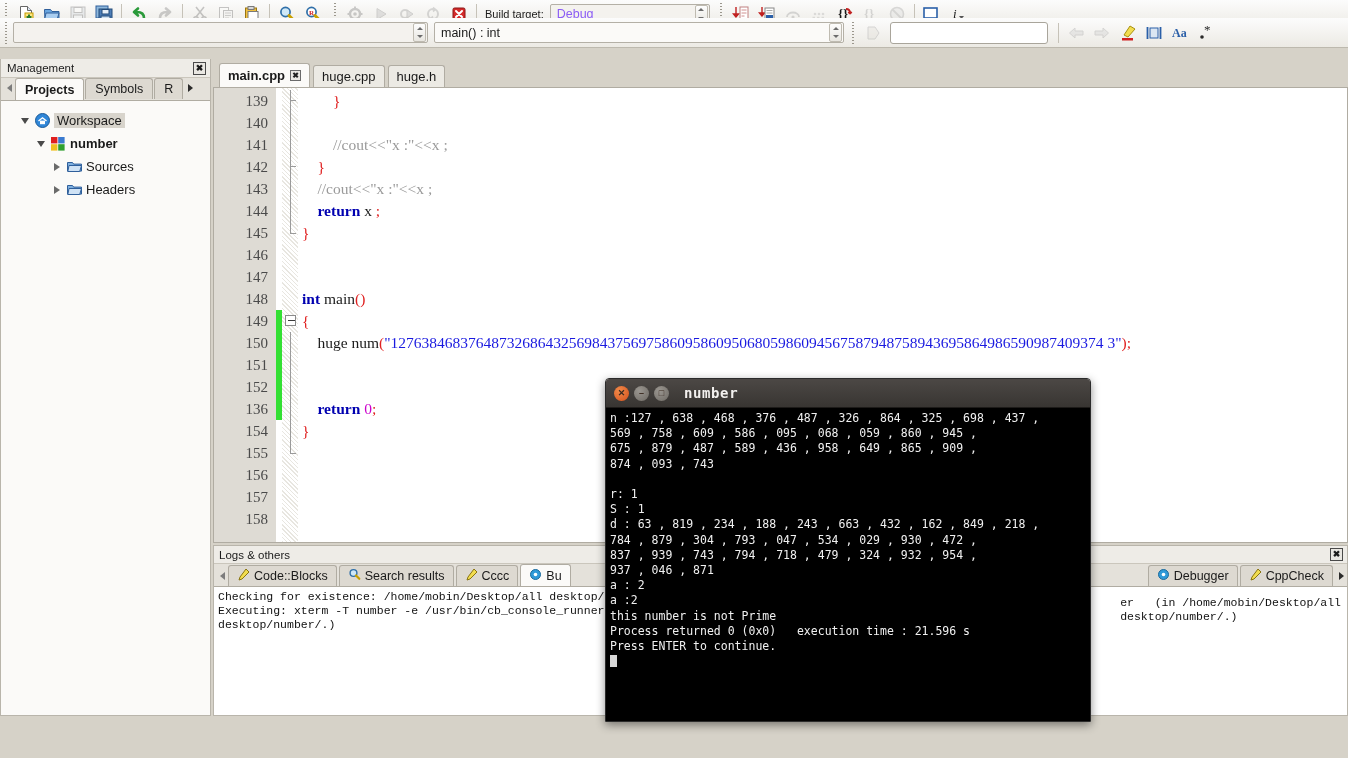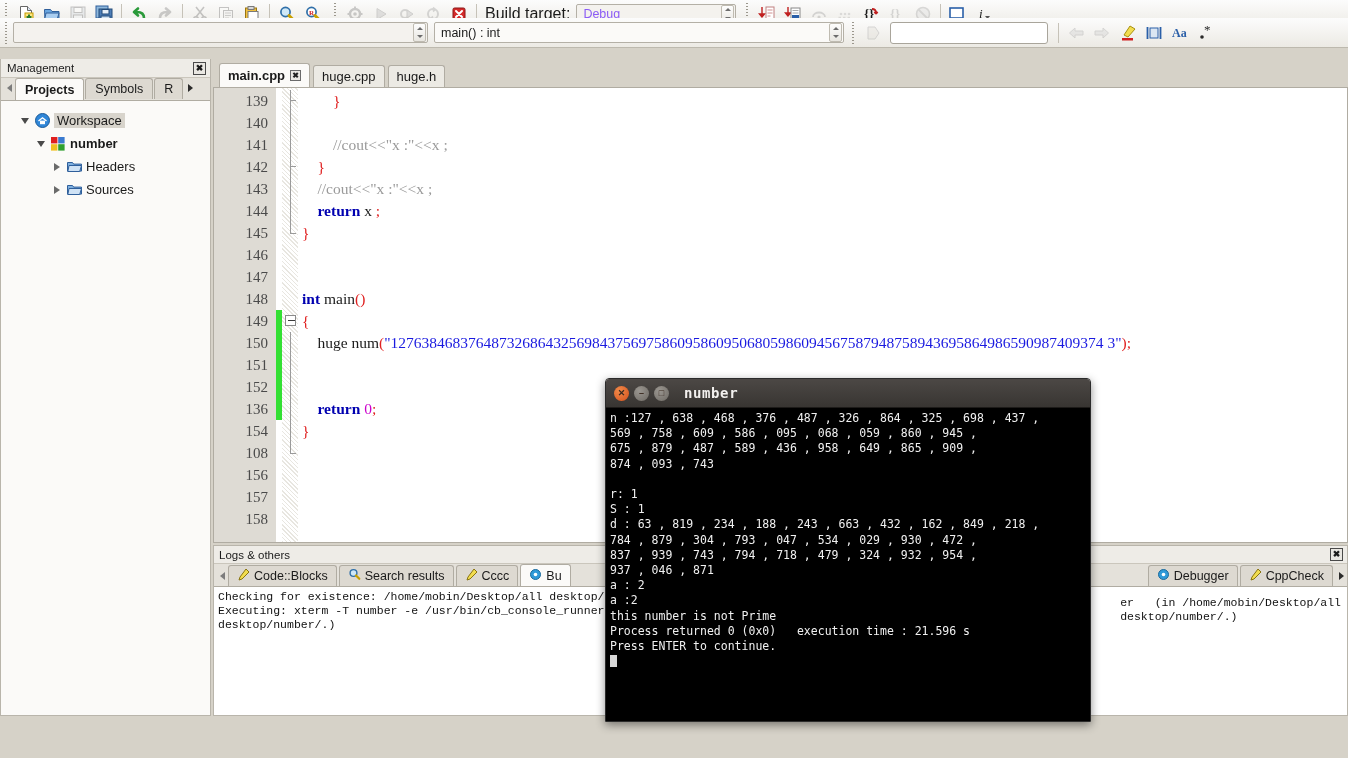--- a/index.html
+++ b/index.html
@@ -33,21 +33,21 @@
   .tb-sep { width: 1px; height: 20px; background: #c6c2b8; margin: 0 4px; flex: none; }
 
   .tb-btn {
     width: 26px; height: 24px; display: flex;
     align-items: center; justify-content: center;
     flex: none; border-radius: 2px;
   }
   .tb-btn svg { display: block; }
   .tb-btn.disabled { opacity: .36; }
 
-  .tb-label { font-size: 16px; color: #1b1b1b; margin: 0 6px 0 4px; white-space: nowrap; }
+  .tb-label { font-size: 11px; color: #1b1b1b; margin: 0 6px 0 4px; white-space: nowrap; }
 
   .combo {
     height: 21px; background: #f4f2ee;
     border: 1px solid #b4b0a6; border-radius: 2px;
     display: flex; align-items: center;
     font-size: 12.5px; color: #8b5cf6;
     padding-left: 6px; position: relative;
   }
   .combo.white { background: #fbfaf8; color: #1a1a1a; }
   .spin {
@@ -577,33 +577,33 @@
       <div class="tree-row" style="padding-left:48px">
         <span class="tw">
             <i class="right"></i>
           </span>
         <span class="ticon">
           <svg width="15" height="13" viewBox="0 0 15 13">
               <path d="M.5 2.5h5l1.2 1.6h7.8v7H.5z" fill="#7fb0e0" stroke="#2f5f9b"></path>
               <path d="M2 5.5h12.5l-1.8 6H.8z" fill="#cfe2f5" stroke="#2f5f9b"></path>
             </svg>
         </span>
-        <span class="tlabel">Headers</span>
+        <span class="tlabel">Sources</span>
       </div>
       <div class="tree-row" style="padding-left:48px">
         <span class="tw">
             <i class="right"></i>
           </span>
         <span class="ticon">
           <svg width="15" height="13" viewBox="0 0 15 13">
               <path d="M.5 2.5h5l1.2 1.6h7.8v7H.5z" fill="#7fb0e0" stroke="#2f5f9b"></path>
               <path d="M2 5.5h12.5l-1.8 6H.8z" fill="#cfe2f5" stroke="#2f5f9b"></path>
             </svg>
         </span>
-        <span class="tlabel">Sources</span>
+        <span class="tlabel">Headers</span>
       </div>
     </div>
   </div>
 
   <div id="editor-area">
     <div class="etabstrip">
       <div class="etab active">
         <span>main.cpp</span>
         <span class="x">✖</span>
       </div>
@@ -625,21 +625,21 @@
           <div>145</div>
           <div>146</div>
           <div>147</div>
           <div>148</div>
           <div>149</div>
           <div>150</div>
           <div>151</div>
           <div>152</div>
           <div>136</div>
           <div>154</div>
-          <div>108</div>
+          <div>155</div>
           <div>156</div>
           <div>157</div>
           <div>158</div>
         </div>
       <div class="gutter-change" id="gutter-change">
           <div></div>
           <div></div>
           <div></div>
           <div></div>
           <div></div>

